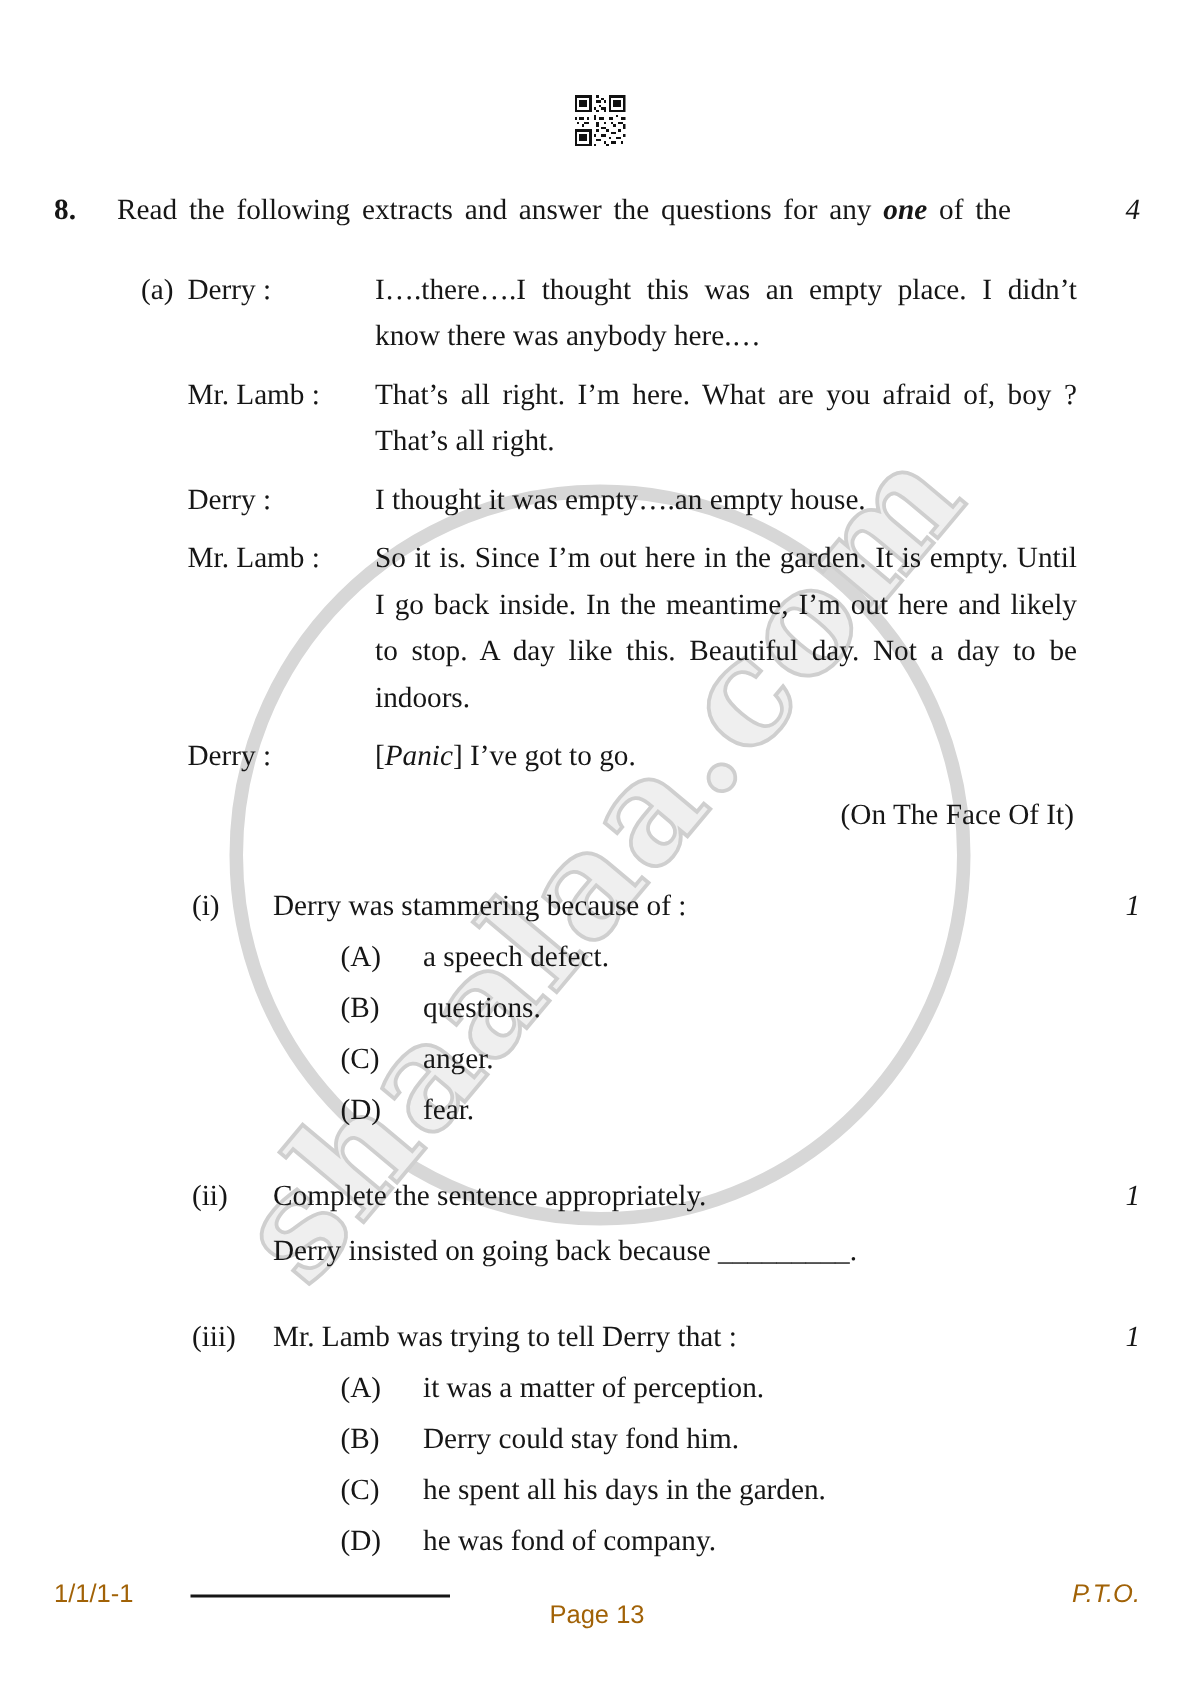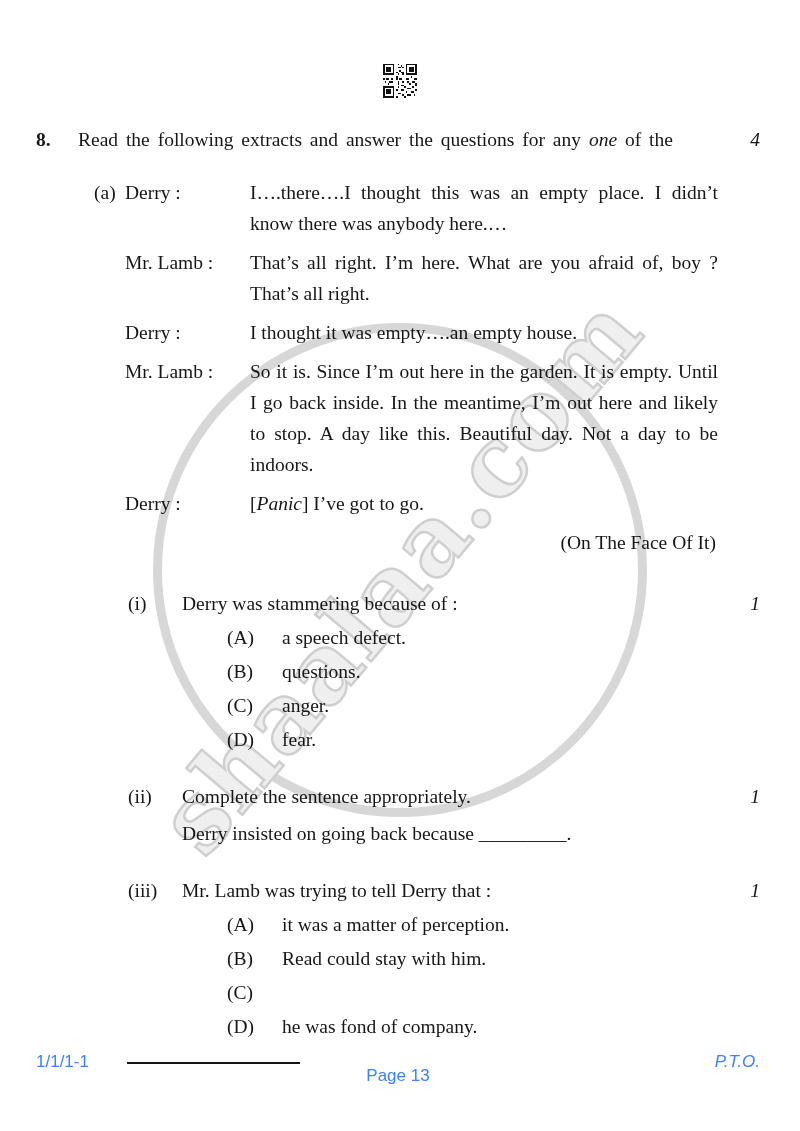--- a/index.html
+++ b/index.html
@@ -36,42 +36,42 @@
   .qr-wrap { width:34px; margin:62px auto 0 auto; }
   
   .q8 {
     display:grid; grid-template-columns:42px 640px 1fr;
     margin:18px 40px 0 36px;
     line-height:35px;
   }
   .q8-num { font-weight:bold; }
   .q8-line1 { word-spacing:3px; }
   .q8-mark { align-self:end; text-align:right; font-style:italic; }
-  .bold-italic { font-weight:normal; font-style:italic; }
+  .bold-italic { font-weight:bold; font-style:italic; }
   
   .dialogue { margin:20px 82px 0 94px; }
   .d-row { display:grid; grid-template-columns:31px 125px 1fr; }
   .d-speech { text-align:justify; line-height:31px; margin:0 0 8px 0; }
   .d-speaker, .d-part { line-height:31px; }
   .attribution { text-align:right; margin:0 84px 0 0; line-height:31px; }
   
   .questions { margin:30px 40px 0 128px; }
   .q-block { margin-top:26px; }
   .q-block:first-child { margin-top:0; }
   .q-head { display:grid; grid-template-columns:54px 536px 1fr; line-height:31px; }
   .q-mark { text-align:right; font-style:italic; }
   .q-sub { margin:6px 0 0 54px; line-height:31px;font-family:Liberation Serif, serif; }
   .q-opts { margin:3px 0 0 99px; }
   .opt-row { display:grid; grid-template-columns:55px 1fr; line-height:31px; margin-bottom:3px; }
   
   .footer {
     position:relative;
     margin:8px 40px 0 36px; height:24px;
     font-family:"Liberation Sans","DejaVu Sans",sans-serif;
-    font-size:17px; color:#3b82f6;
+    font-size:17px; color:#a16207;
   }
   .f-code { position:absolute; left:0; top:2px; }
   .f-line { position:absolute; left:91px; top:12px; width:173px; height:2px; background:#161616; }
   .f-page { position:absolute; left:50%; transform:translateX(-50%); top:16px; }
   .f-pto  { position:absolute; right:0; top:2px; font-style:italic; }
 </style>
 </head>
 <body>
 
 <div class="page">
@@ -173,24 +173,25 @@
           <span class="q-text">Mr. Lamb was trying to tell Derry that :</span>
           <span class="q-mark">1</span>
         </div>
         <div class="q-opts">
           <div class="opt-row">
               <span>(A)</span>
               <span>it was a matter of perception.</span>
             </div>
           <div class="opt-row">
               <span>(B)</span>
-              <span>Read could stay with him.</span>
+              <span>Derry could stay fond him.</span>
             </div>
           <div class="opt-row">
               <span>(C)</span>
+              <span>he spent all his days in the garden.</span>
             </div>
           <div class="opt-row">
               <span>(D)</span>
               <span>he was fond of company.</span>
             </div>
         </div>
       </div>
 
     </div>
 

